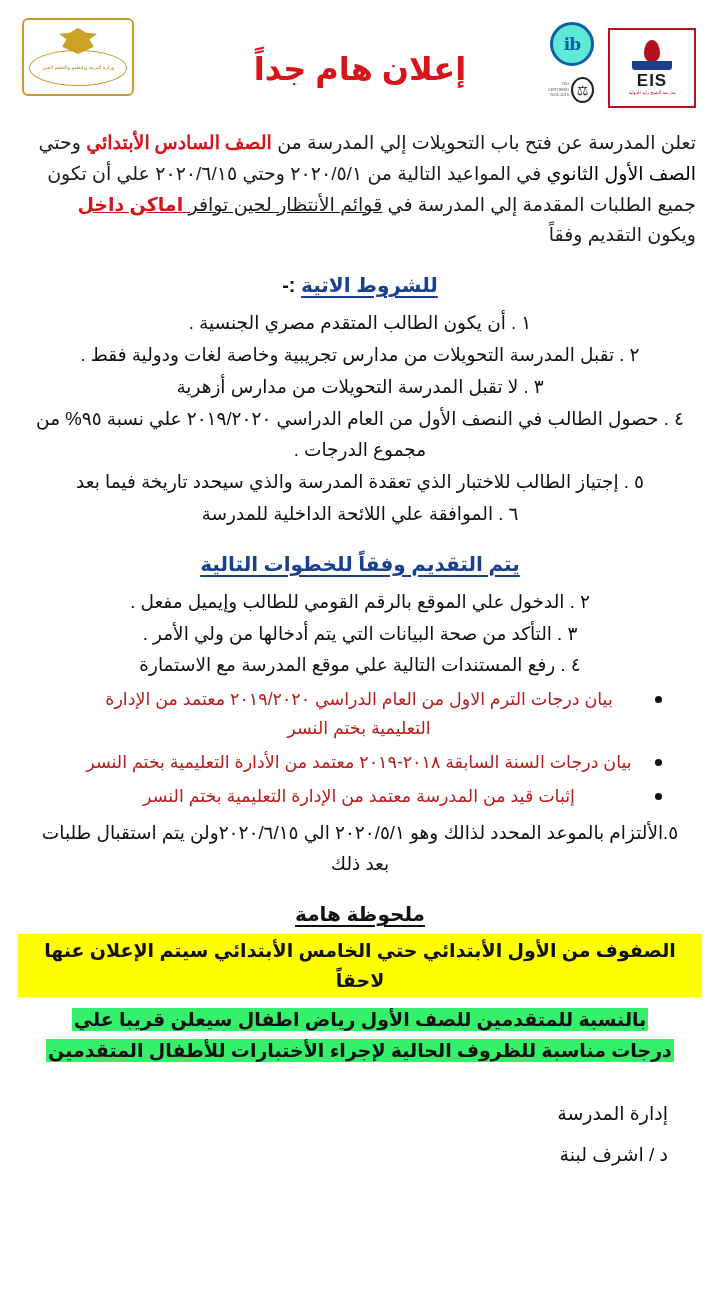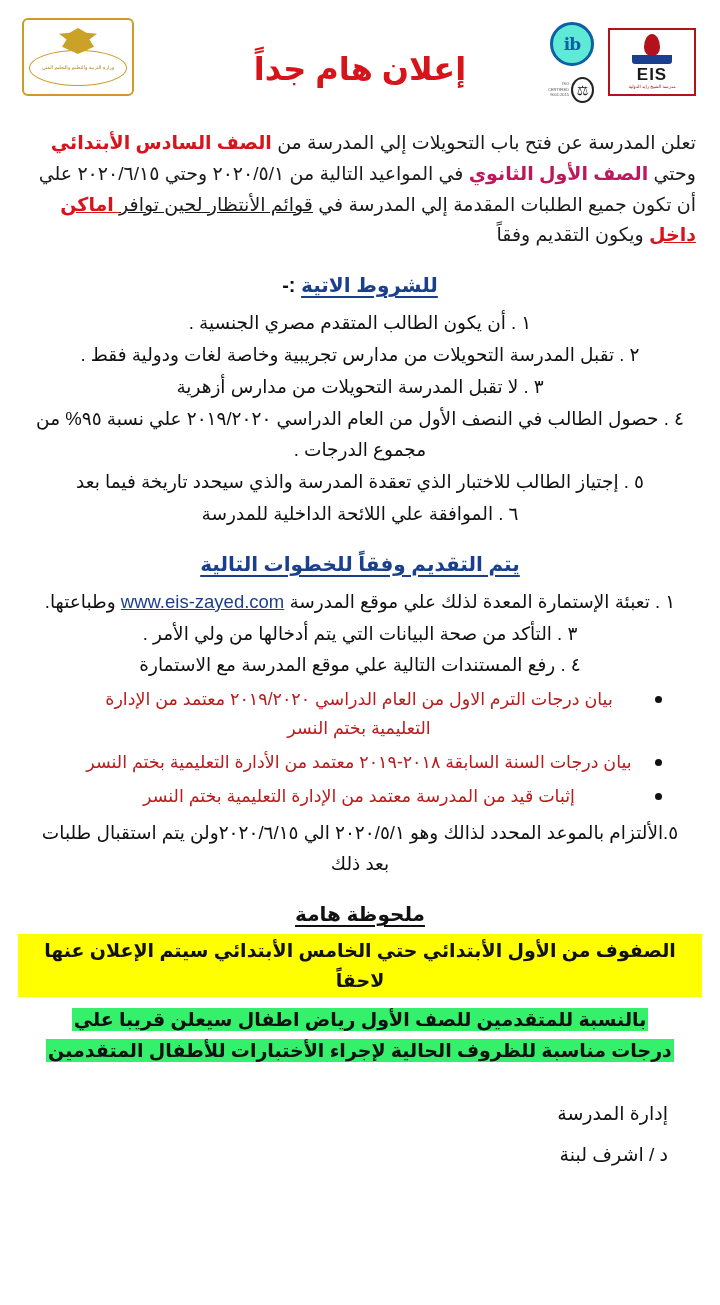--- a/index.html
+++ b/index.html
@@ -26,21 +26,21 @@
   
   .header {
     position: relative;
     height: 112px;
   }
   .logo-eis {
     position: absolute;
     top: 18px;
     right: 6px;
     width: 88px;
-    height: 68px;
+    height: 80px;
     border: 2px solid #b4121b;
     box-sizing: border-box;
     background: #fff;
     display: flex;
     flex-direction: column;
     align-items: center;
     justify-content: center;
     gap: 2px;
   }
   .logo-eis .mark {
@@ -190,22 +190,22 @@
 
   
   .intro {
     margin-top: 6px;
     font-size: 19px;
     line-height: 1.62;
     text-align: right;
     color: #1b1b1b;
     padding: 0 6px;
   }
-  .intro .red { color: #d8141b; font-weight: bold; }
-  .intro .blue { color: #be185d; font-weight: bold; }
+  .intro .red { color: #d8141b; font-weight: bold; font-family: Liberation Serif, serif; }
+  .intro .blue { color: #000000; font-weight: normal; }
   .intro .u-red { color: #d8141b; font-weight: bold; text-decoration: underline; }
   .intro .u-black { text-decoration: underline; }
 
   
   .sec-head {
     text-align: center;
     margin: 22px 0 10px 0;
     font-size: 20px;
     font-weight: bold;
     color: #1a3f8f;
@@ -365,23 +365,21 @@
     <li>٤ . حصول الطالب في النصف الأول من العام الدراسي ٢٠١٩/٢٠٢٠ علي نسبة ٩٥% من مجموع الدرجات .</li>
     <li>٥ . إجتياز الطالب للاختبار الذي تعقدة المدرسة والذي سيحدد تاريخة فيما بعد</li>
     <li>٦ . الموافقة علي اللائحة الداخلية للمدرسة</li>
   </ol>
 
   <div class="sec-head">
     <span class="ul">يتم التقديم وفقاً للخطوات التالية</span>
   </div>
 
   <ol class="num">
-    <li>
-      <span>١ . تعبئة الإستمارة المعدة لذلك علي موقع المدرسة </span><a class="link" href="#">www.eis-zayed.com</a><span> وطباعتها.</span>
-    </li>
+    <li>٢ . الدخول علي الموقع بالرقم القومي للطالب وإيميل مفعل .</li>
     <li>٣ . التأكد من صحة البيانات التي يتم أدخالها من ولي الأمر .</li>
     <li>٤ . رفع المستندات التالية علي موقع المدرسة مع الاستمارة</li>
   </ol>
 
   <ul class="bullets">
     <li>بيان درجات الترم الاول من العام الدراسي ٢٠١٩/٢٠٢٠ معتمد من الإدارة التعليمية بختم النسر</li>
     <li>بيان درجات السنة السابقة ٢٠١٨-٢٠١٩ معتمد من الأدارة التعليمية بختم النسر</li>
     <li>إثبات قيد من المدرسة معتمد من الإدارة التعليمية بختم النسر</li>
   </ul>
 

